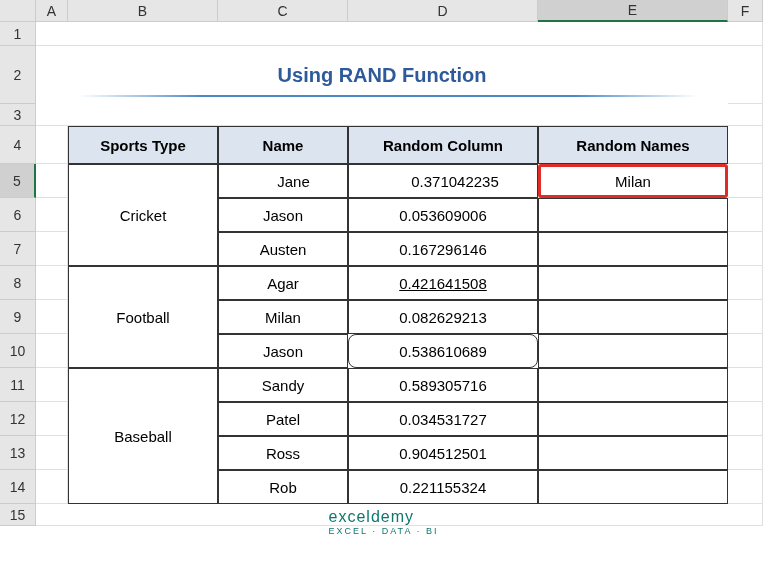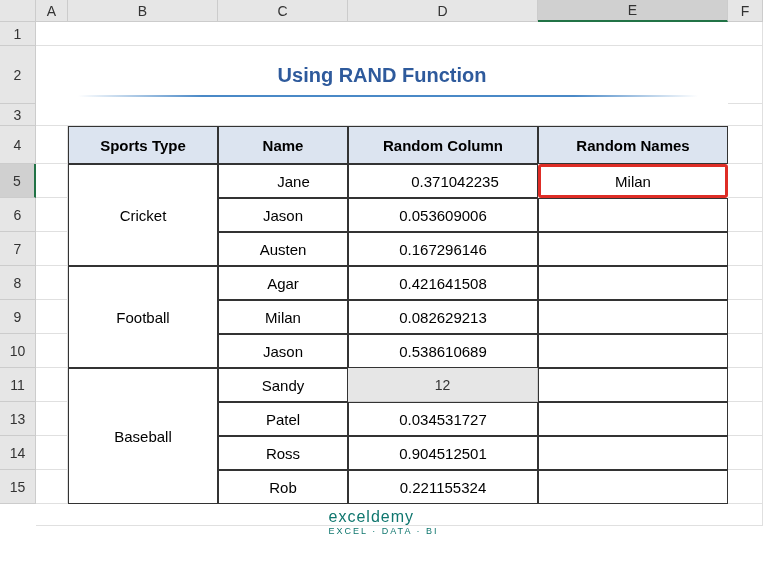--- a/index.html
+++ b/index.html
@@ -162,42 +162,43 @@
   <div class="cell" style="grid-column:2/3;grid-row:8;"></div>
   <div class="td" style="grid-column:4/5;grid-row:8;">Austen</div>
   <div class="td" style="grid-column:5/6;grid-row:8;">0.167296146</div>
   <div class="td" style="grid-column:6/7;grid-row:8;"></div>
   <div class="cell" style="grid-column:7/8;grid-row:8;"></div>
 
   <div class="row-header">8</div>
   <div class="cell" style="grid-column:2/3;grid-row:9;"></div>
   <div class="td" style="grid-column:3/4;grid-row:9/12;">Football</div>
   <div class="td" style="grid-column:4/5;grid-row:9;">Agar</div>
-  <div class="td" style="grid-column:5/6;grid-row:9;">0.421641508</div>
+  <div class="td" style="grid-column:5/6;grid-row:9;text-decoration:underline;">0.421641508</div>
   <div class="td" style="grid-column:6/7;grid-row:9;"></div>
   <div class="cell" style="grid-column:7/8;grid-row:9;"></div>
 
   <div class="row-header">9</div>
   <div class="cell" style="grid-column:2/3;grid-row:10;"></div>
   <div class="td" style="grid-column:4/5;grid-row:10;">Milan</div>
   <div class="td" style="grid-column:5/6;grid-row:10;">0.082629213</div>
   <div class="td" style="grid-column:6/7;grid-row:10;"></div>
   <div class="cell" style="grid-column:7/8;grid-row:10;"></div>
 
   <div class="row-header">10</div>
   <div class="cell" style="grid-column:2/3;grid-row:11;"></div>
   <div class="td" style="grid-column:4/5;grid-row:11;">Jason</div>
-  <div class="td" style="grid-column:5/6;grid-row:11;">0.538610689</div>
+  <div class="td" style="grid-column:5/6;grid-row:11;border-radius:8px;">0.538610689</div>
   <div class="td" style="grid-column:6/7;grid-row:11;"></div>
   <div class="cell" style="grid-column:7/8;grid-row:11;"></div>
 
   <div class="row-header">11</div>
   <div class="cell" style="grid-column:2/3;grid-row:12;"></div>
   <div class="td" style="grid-column:3/4;grid-row:12/16;">Baseball</div>
   <div class="td" style="grid-column:4/5;grid-row:12;">Sandy</div>
+  <div class="td" style="grid-column:5/6;grid-row:12;">0.589305716</div>
   <div class="td" style="grid-column:6/7;grid-row:12;"></div>
   <div class="cell" style="grid-column:7/8;grid-row:12;"></div>
 
   <div class="row-header">12</div>
   <div class="cell" style="grid-column:2/3;grid-row:13;"></div>
   <div class="td" style="grid-column:4/5;grid-row:13;">Patel</div>
   <div class="td" style="grid-column:5/6;grid-row:13;">0.034531727</div>
   <div class="td" style="grid-column:6/7;grid-row:13;"></div>
   <div class="cell" style="grid-column:7/8;grid-row:13;"></div>
 

